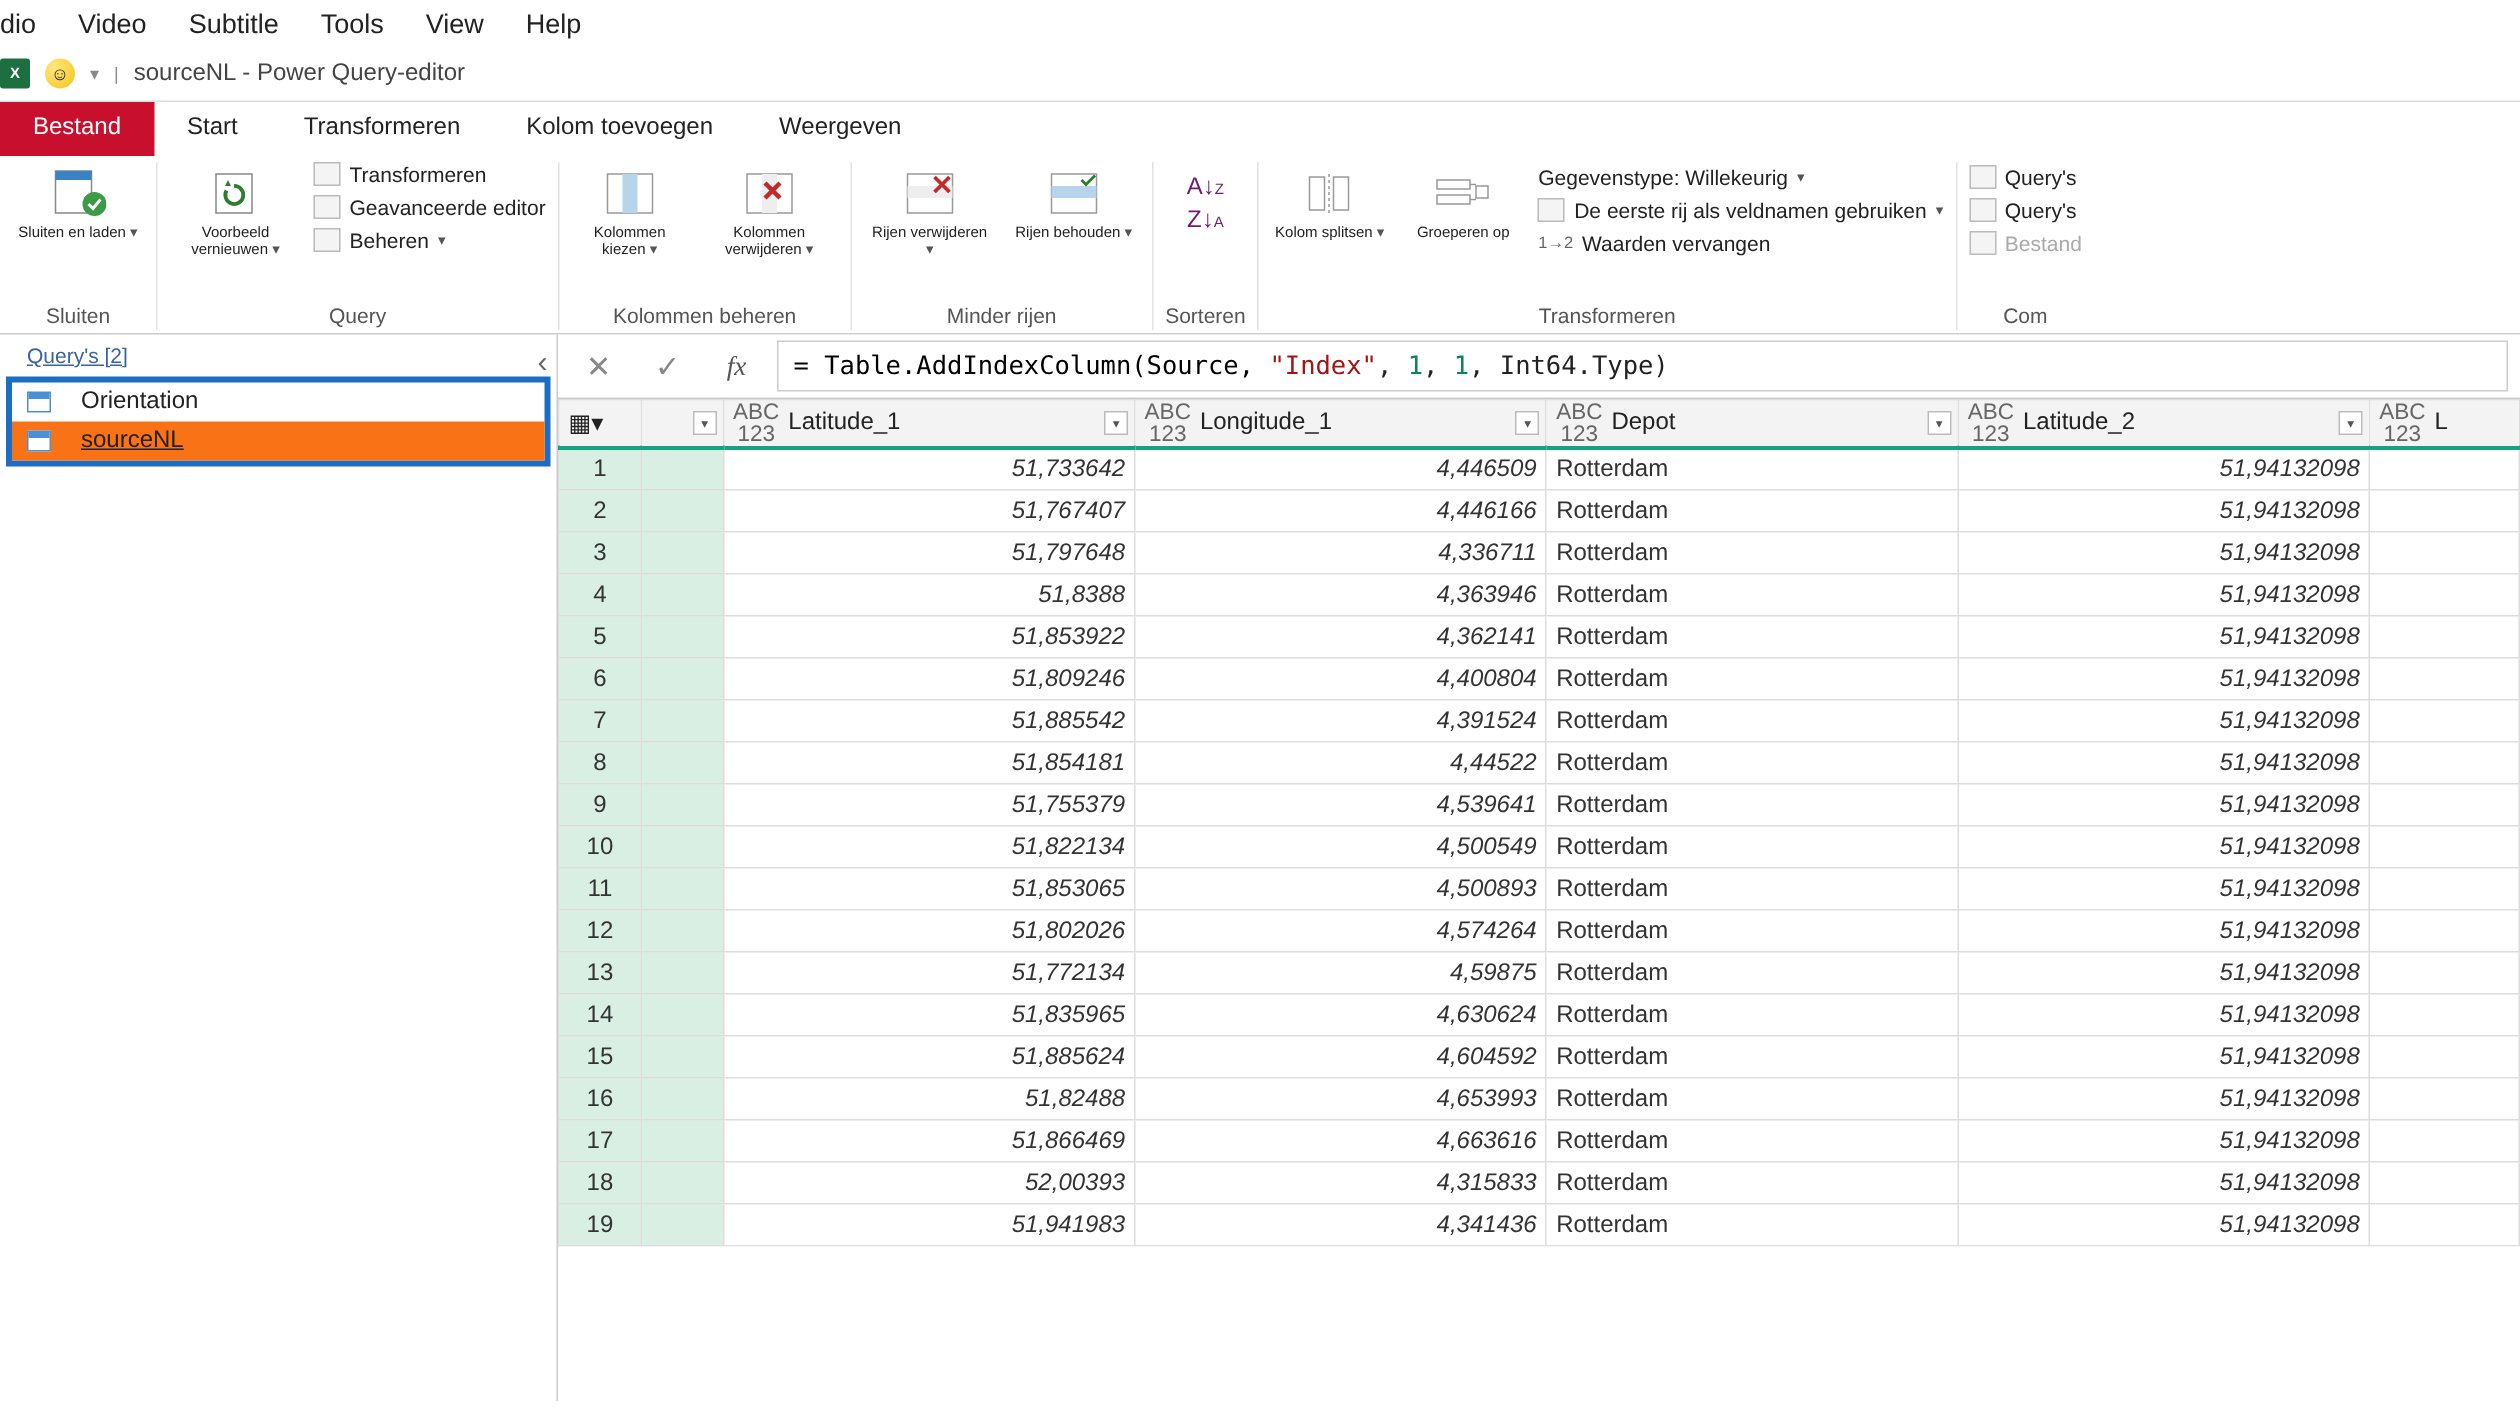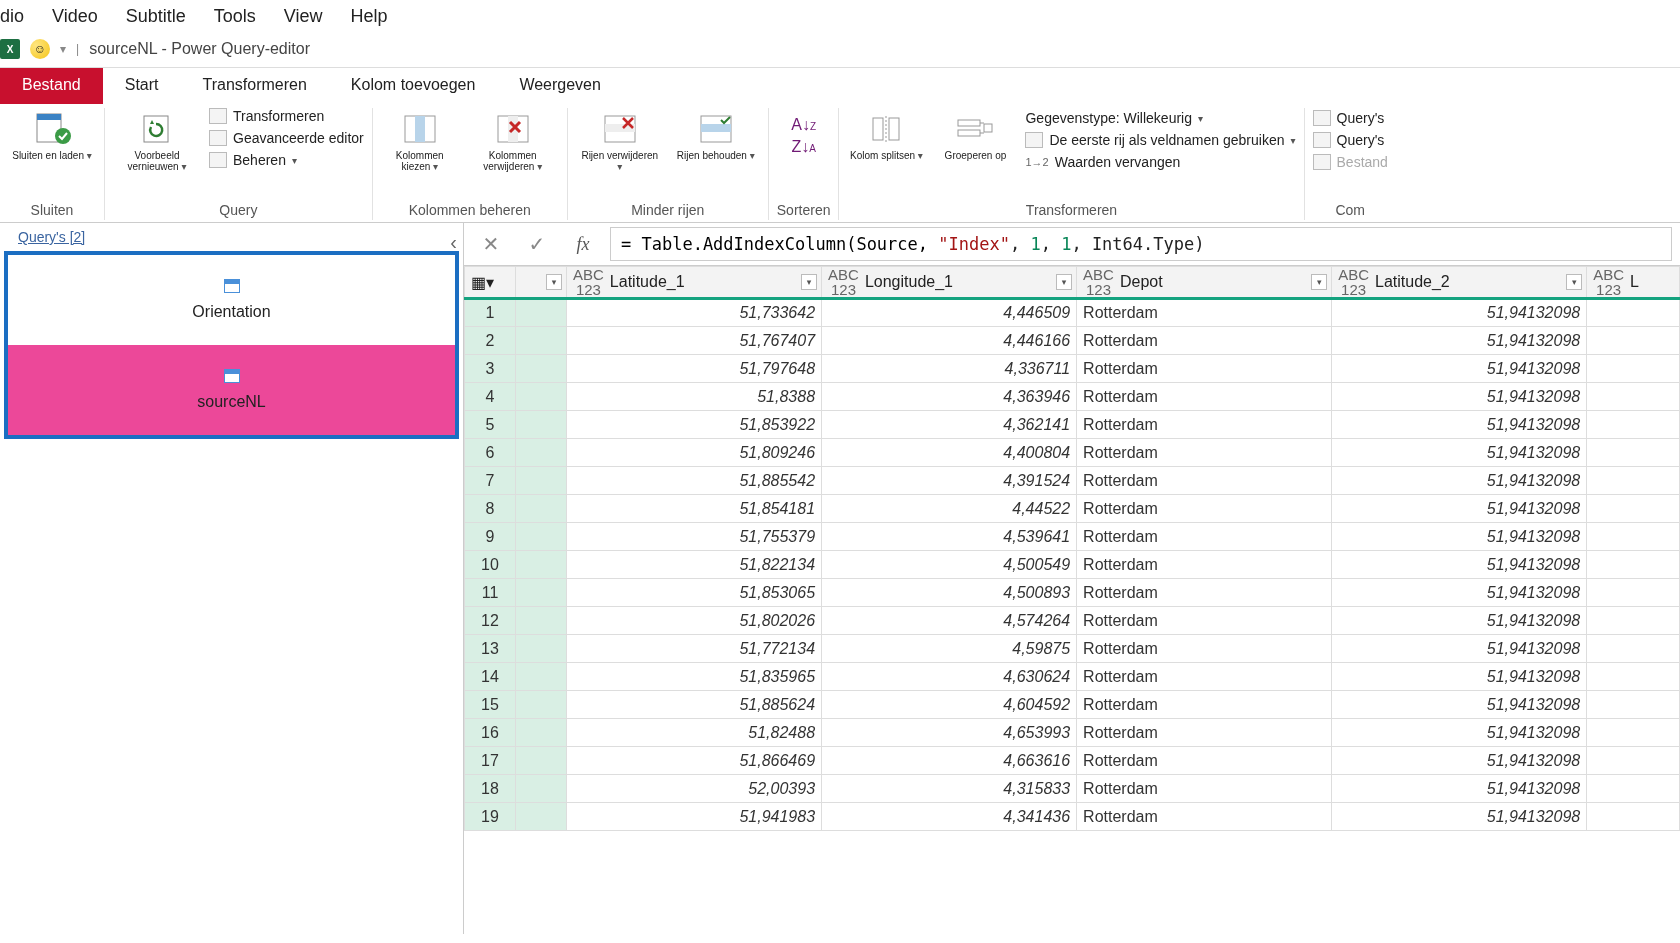--- a/index.html
+++ b/index.html
@@ -32,26 +32,26 @@
 .big-btn .lbl { font-size: 10px; line-height: 1.1; }
 .big-btn .caret::after { content: " ▾"; font-size: 10px; color:#555; }
 .small-btns { display:flex; flex-direction:column; gap: 6px; }
 .small-btn { display:flex; align-items:center; gap: 6px; font-size: 14px; cursor:pointer; white-space:nowrap; }
 .small-btn .mini-icon { width: 18px; height: 16px; border:1px solid #bbb; background:#f4f4f4; display:inline-block; }
 .sort-col { display:flex; flex-direction:column; gap:4px; align-items:center; padding-top:8px; }
 .sort-btn { font-size: 16px; cursor:pointer; color:#701a75; }
 
 
 .content { display:flex; height: calc(943px - 232px); }
-.queries-pane { width: 464px; border-right: 1px solid #ccc; position:relative; }
+.queries-pane { width: 372px; border-right: 1px solid #ccc; position:relative; }
 .queries-header { padding: 6px 10px 4px 18px; color: #3a64a0; font-size: 14px; text-decoration: underline; }
 .collapse-caret { position:absolute; right: 6px; top: 8px; font-size: 20px; color:#666; cursor:pointer; }
 .query-list-box { border: 4px solid #1b6ec2; margin: 2px 4px; }
-.query-item { display:flex; align-items:center; gap: 10px; padding: 24px 10px; font-size: 16px; flex-direction: column; }
-.query-item.selected { background: #ec4899; }
+.query-item { display:flex; align-items:center; gap: 20px; padding: 4px 10px; font-size: 16px; }
+.query-item.selected { background: #f97316; text-decoration: underline; }
 .table-mini-icon { width:16px; height:14px; border:1px solid #4a90d9; position:relative; background:#fff; }
 .table-mini-icon::before { content:""; position:absolute; top:0; left:0; right:0; height:4px; background:#4a90d9; }
 
 
 .formula-bar { display:flex; align-items:center; border-bottom: 1px solid #ccc; padding: 4px 8px; gap: 8px; background:#fff; }
 .fb-btn { width: 38px; height: 30px; display:flex; align-items:center; justify-content:center; font-size:20px; color:#888; cursor:pointer; }
 .fb-fx { font-style: italic; font-family: "Cambria Math", serif; font-size: 18px; color:#555; }
 .fb-input { flex:1; border:1px solid #ccc; padding: 6px 10px; font-family: Consolas, monospace; font-size: 17px; background:#fff; white-space:nowrap; overflow:hidden; }
 .fb-input .eq { color:#000; }
 .fb-input .str { color:#a31515; }

